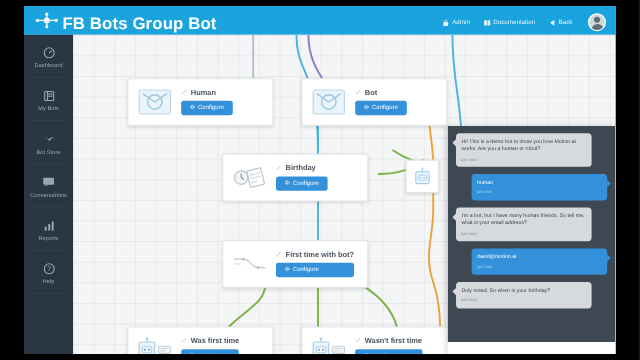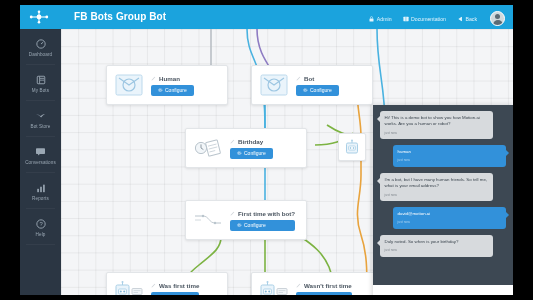--- a/index.html
+++ b/index.html
@@ -3,21 +3,21 @@
 <meta charset="utf-8">
 <style>
   html,body{margin:0;padding:0;background:#000;}
   body{width:533px;height:300px;overflow:hidden;font-family:"Liberation Sans",sans-serif;}
   .screen{position:relative;width:533px;height:300px;background:#000;overflow:hidden;}
   .app{position:absolute;left:20px;top:5px;width:493px;height:290px;background:#eef0f2;overflow:hidden;}
 
   
   .topbar{position:absolute;left:0;top:0;width:493px;height:24px;background:#1ba3dd;}
   .logo{position:absolute;left:8px;top:4px;width:22px;height:16px;}
-  .brandtitle{position:absolute;left:54px;top:6px;font-size:10px;color:#fff;font-weight:bold;letter-spacing:.1px;}
+  .brandtitle{position:absolute;left:32px;top:6px;font-size:14px;color:#fff;font-weight:bold;letter-spacing:.1px;}
   .topnav{position:absolute;right:8px;top:6px;display:flex;align-items:center;gap:11px;}
   .tn{display:flex;align-items:center;gap:2.5px;font-size:5.2px;color:#e4f4fc;}
   .tn svg{display:block;}
   .avatar{width:13px;height:13px;border-radius:50%;background:#cfd8dc;border:1.2px solid #fff;position:relative;overflow:hidden;margin-left:2px;}
   .avatar .head{position:absolute;left:4px;top:2px;width:5px;height:5px;border-radius:50%;background:#5b6b75;}
   .avatar .body{position:absolute;left:1.5px;top:8px;width:10px;height:7px;border-radius:5px 5px 0 0;background:#5b6b75;}
 
   
   .sidebar{position:absolute;left:0;top:24px;width:41px;height:266px;background:#2b3643;}
   .sb-item{position:relative;height:36px;display:flex;flex-direction:column;align-items:center;justify-content:center;gap:2px;color:#9aa7b3;cursor:pointer;}

